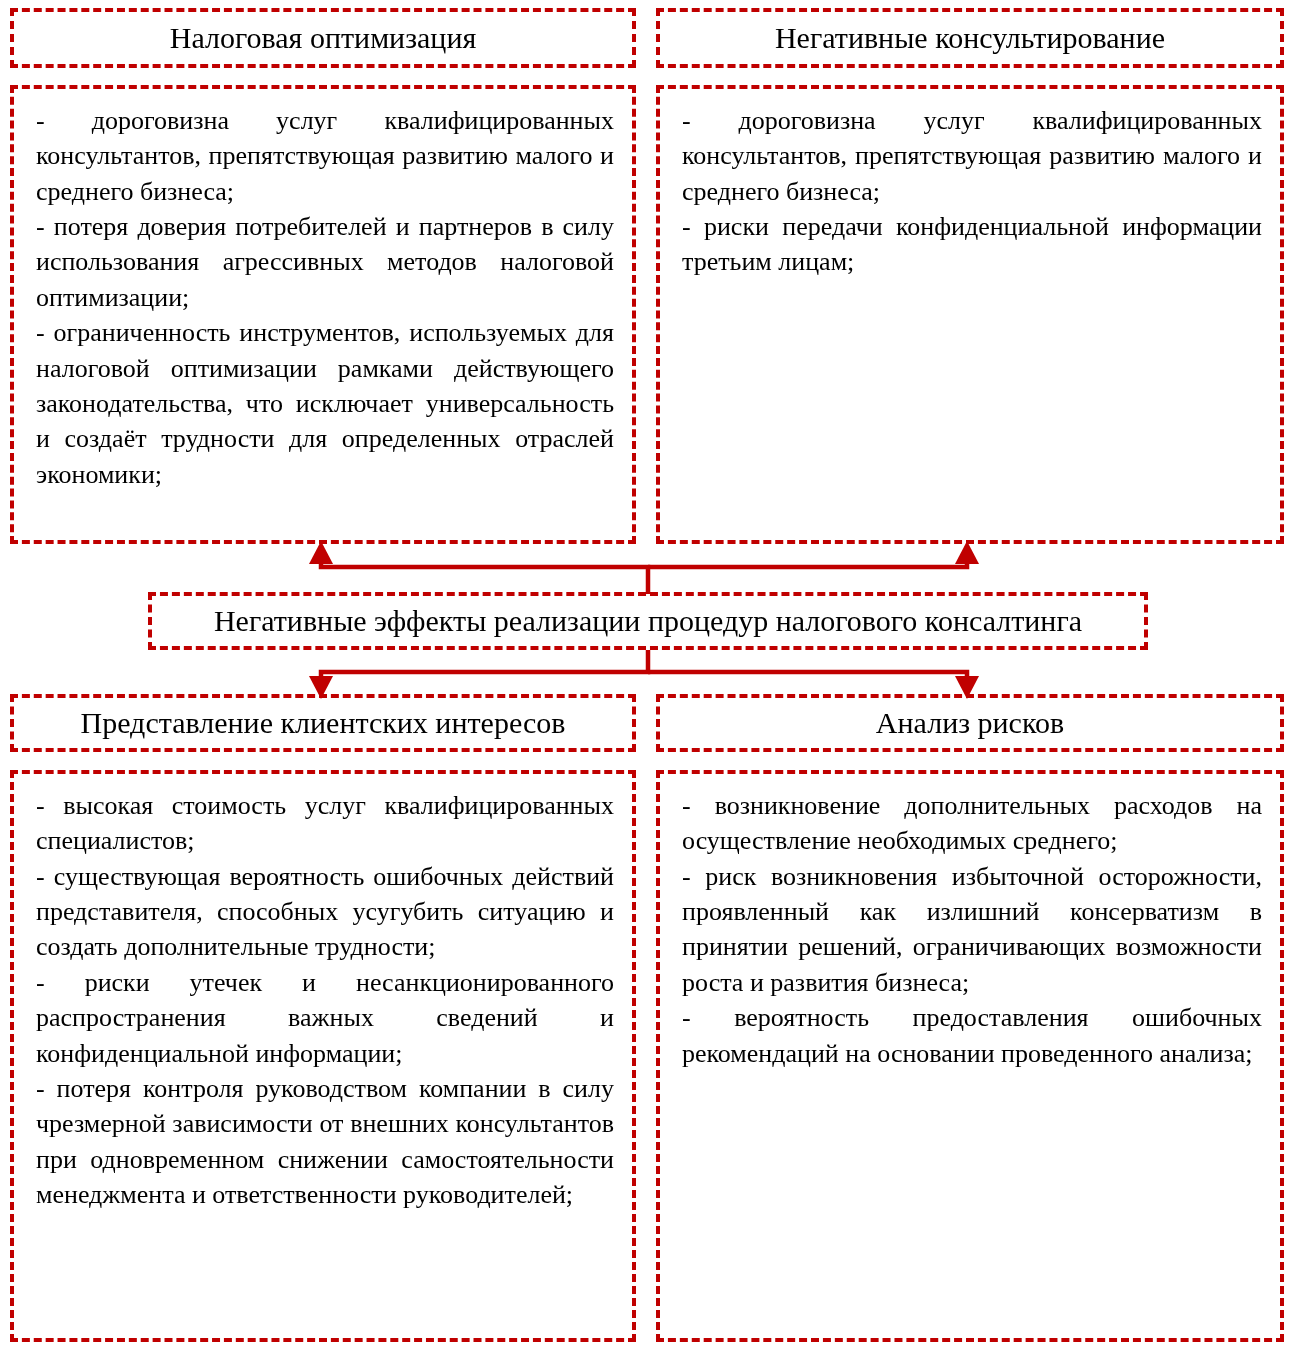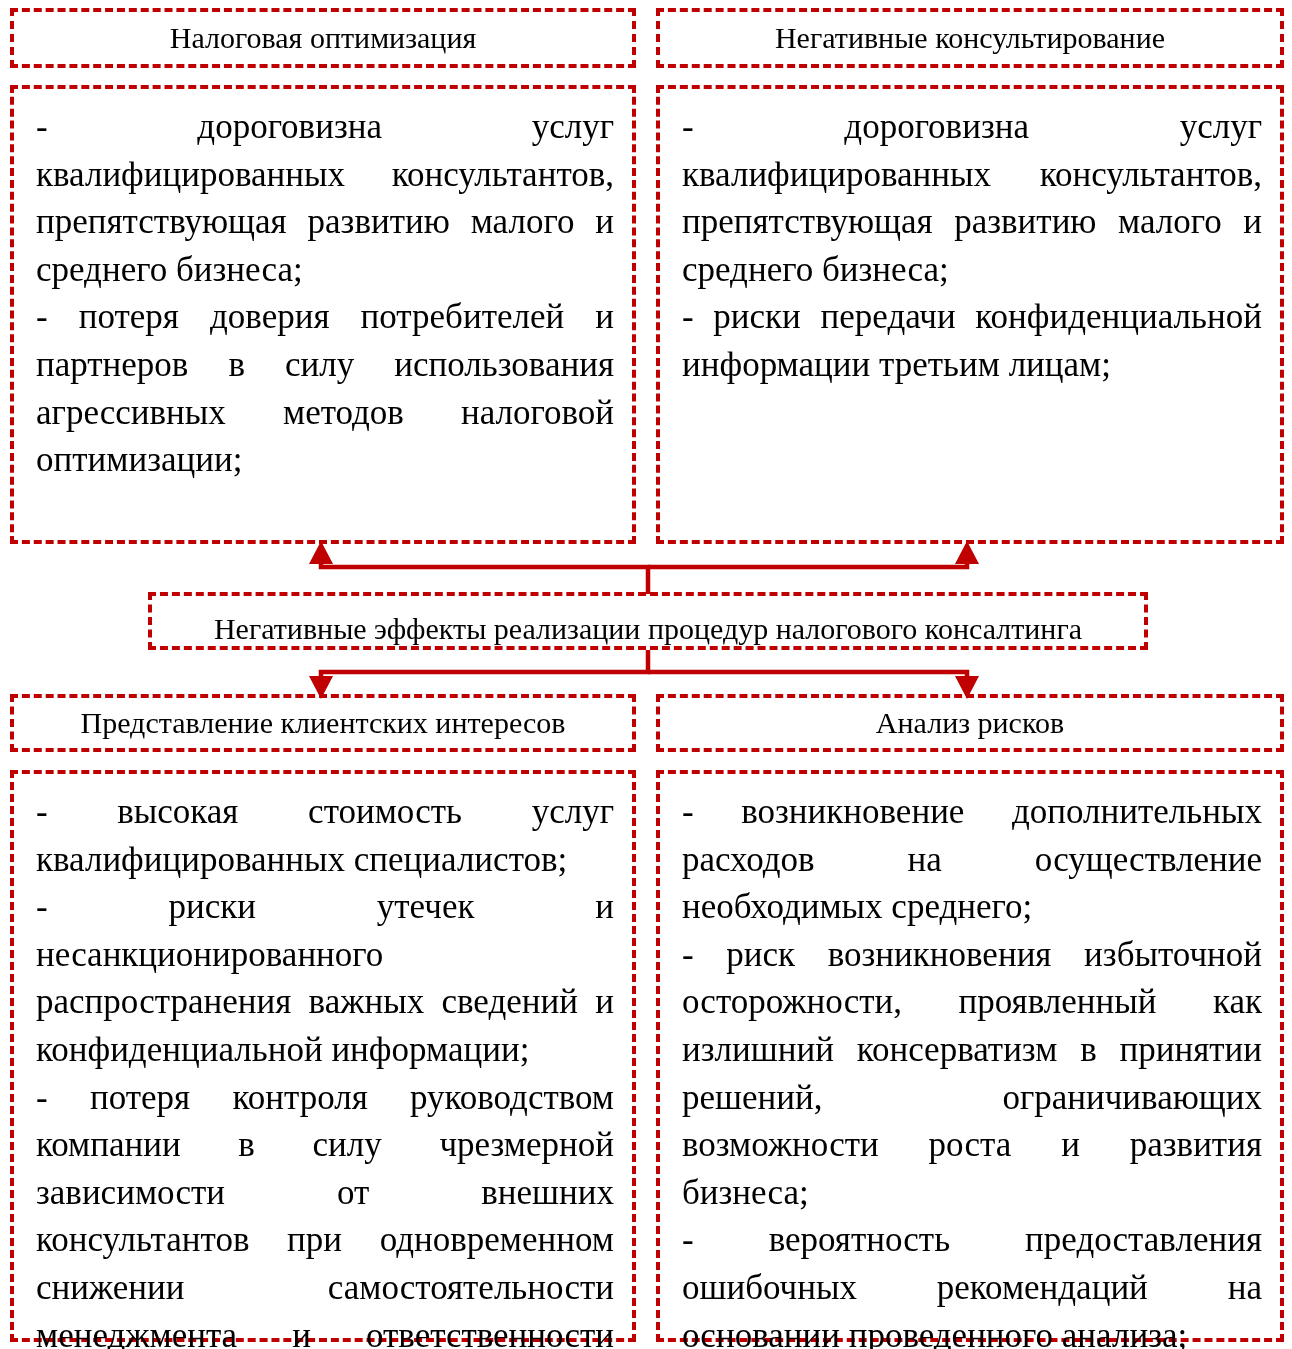--- a/index.html
+++ b/index.html
@@ -23,30 +23,30 @@
   }
   .header-box {
     display: flex;
     align-items: center;
     justify-content: center;
     text-align: center;
     font-size: 30px;
   }
   .content-box {
     padding: 14px 18px 10px 22px;
-    font-size: 35px;
+    font-size: 26px;
     line-height: 1.36;
   }
   .content-box p {
     margin: 0;
     text-align: justify;
   }
   .center-box {
     display: flex;
-    align-items: flex-end;
+    align-items: center;
     justify-content: center;
     text-align: center;
     font-size: 30px;
   }
   
   #tl-header { left: 10px;  top: 8px;   width: 626px;  height: 60px; }
   #tr-header { left: 656px; top: 8px;   width: 628px;  height: 60px; }
   #tl-body   { left: 10px;  top: 85px;  width: 626px;  height: 459px; }
   #tr-body   { left: 656px; top: 85px;  width: 628px;  height: 459px; }
   #center    { left: 148px; top: 592px; width: 1000px; height: 58px; }
@@ -64,39 +64,41 @@
 </style>
 </head>
 <body>
 
 <div class="box header-box" id="tl-header">
   <span>Налоговая оптимизация</span>
 </div>
 <div class="box content-box" id="tl-body">
   <p>- дороговизна услуг квалифицированных консультантов, препятствующая развитию малого и среднего  бизнеса;</p>
   <p>- потеря  доверия  потребителей  и партнеров в силу использования  агрессивных методов налоговой  оптимизации;</p>
+  <p>- ограниченность  инструментов, используемых для налоговой  оптимизации рамками действующего  законодательства, что исключает  универсальность  и создаёт трудности  для определенных  отраслей экономики;</p>
 </div>
 
 <div class="box header-box" id="tr-header">
   <span>Негативные консультирование</span>
 </div>
 <div class="box content-box" id="tr-body">
   <p>- дороговизна услуг квалифицированных консультантов, препятствующая развитию малого и среднего  бизнеса;</p>
   <p>- риски передачи  конфиденциальной информации  третьим лицам;</p>
 </div>
 
 <div class="box center-box" id="center">
   <span>Негативные эффекты реализации процедур налогового консалтинга</span>
 </div>
 
 <div class="box header-box" id="bl-header">
   <span>Представление  клиентских  интересов</span>
 </div>
 <div class="box content-box" id="bl-body">
   <p>- высокая стоимость  услуг квалифицированных  специалистов;</p>
+  <p>- существующая  вероятность  ошибочных действий  представителя,  способных усугубить  ситуацию  и создать дополнительные  трудности;</p>
   <p>- риски утечек  и несанкционированного распространения  важных  сведений  и конфиденциальной  информации;</p>
   <p>- потеря  контроля  руководством  компании в силу чрезмерной  зависимости  от внешних  консультантов  при одновременном  снижении самостоятельности  менеджмента  и ответственности  руководителей;</p>
 </div>
 
 <div class="box header-box" id="br-header">
   <span>Анализ рисков</span>
 </div>
 <div class="box content-box" id="br-body">
   <p>- возникновение  дополнительных  расходов на осуществление  необходимых  среднего;</p>
   <p>- риск  возникновения  избыточной осторожности,  проявленный  как излишний консерватизм  в принятии  решений, ограничивающих  возможности  роста и развития бизнеса;</p>

